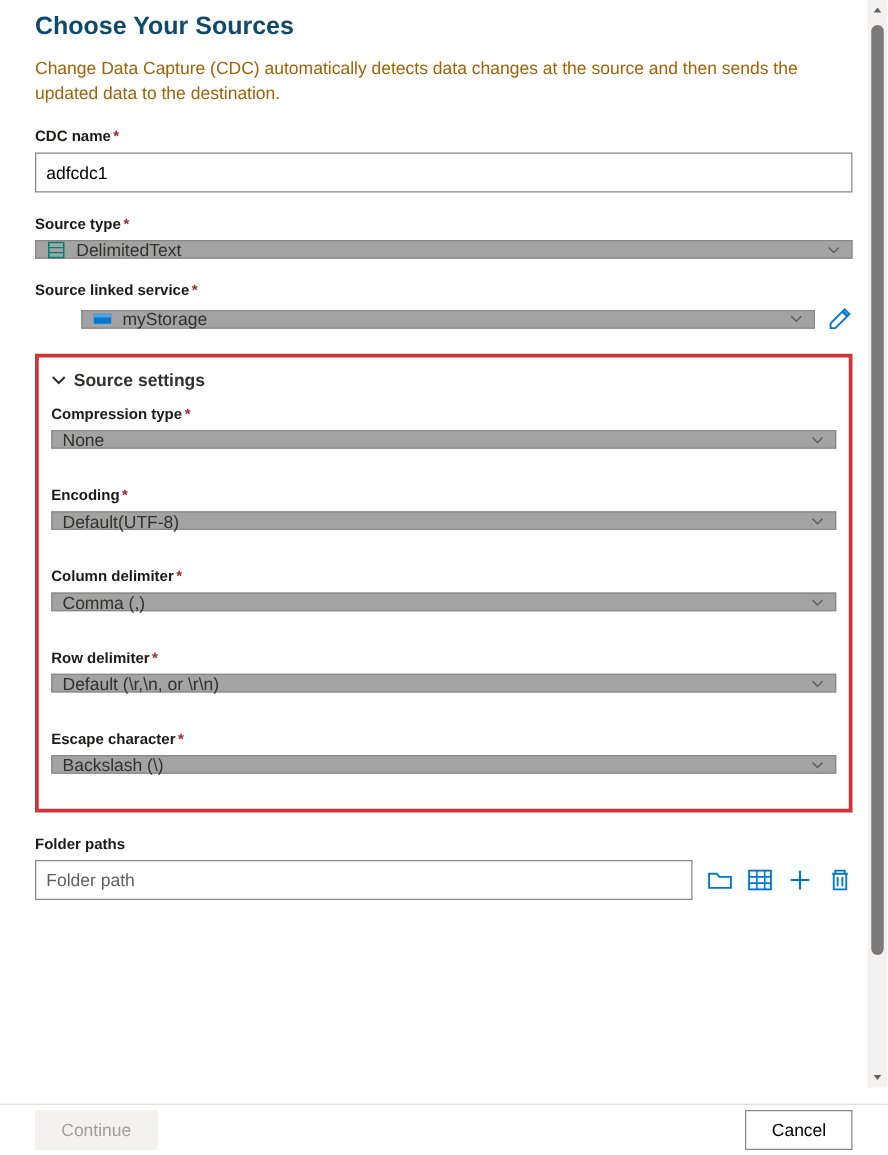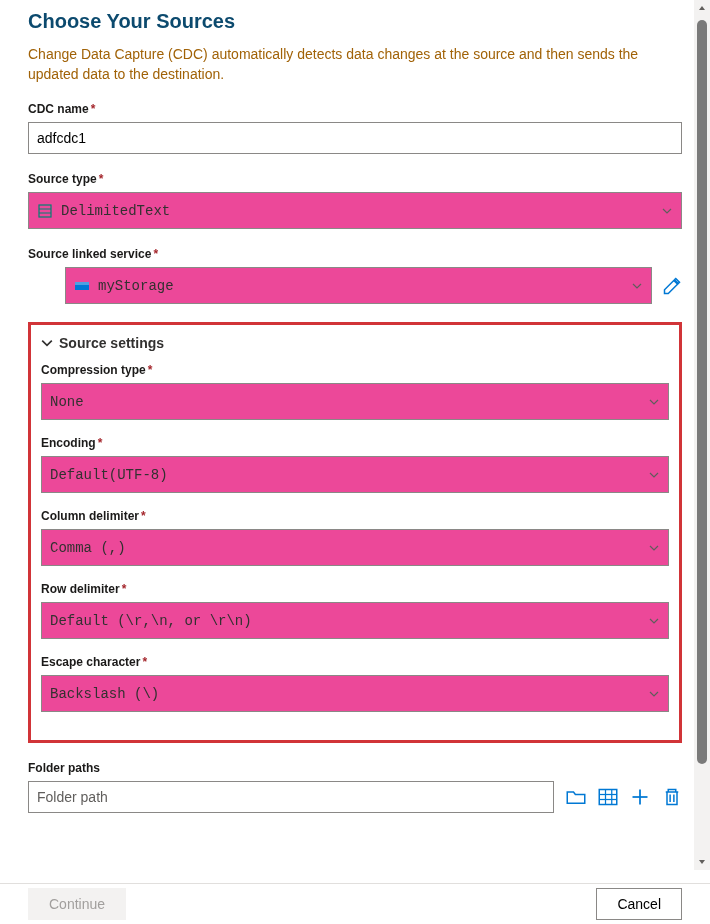--- a/index.html
+++ b/index.html
@@ -49,30 +49,29 @@
     height: 32px;
     border: 1px solid #8a8886;
     padding: 12px 8px;
     font-size: 14px;
     font-family: inherit;
     background: #fff;
   }
   .select-wrap { position: relative; display: flex; align-items: center; padding-left: 37px; }
   .select {
     width: 100%;
-    height: 37px;
+    height: 15px;
     border: 1px solid #8a8886;
-    background: #ec4899;
+    background: #a3a3a3;
     padding: 0 8px;
     font-size: 14px;
     display: flex;
     align-items: center;
     cursor: pointer;
     position: relative;
-    font-family: Liberation Mono, monospace;
   }
   .select .val { flex: 1; }
   .select .chev {
     width: 12px; height: 12px;
     display: flex; align-items: center; justify-content: center;
   }
   .select .chev svg { width: 10px; height: 10px; }
   .select .lead-icon { width: 16px; height: 16px; margin-right: 8px; display:flex;align-items:center;justify-content:center;}
   .edit-pencil {
     margin-left: 10px; width: 20px; height: 20px;
@@ -86,21 +85,21 @@
   }
   .section-header {
     display: flex;
     align-items: center;
     font-weight: 600;
     font-size: 14px;
     margin-bottom: 12px;
     cursor: pointer;
   }
   .section-header svg { width: 12px; height: 12px; margin-right: 6px; }
-  .settings-box .form-group { margin-bottom: 16px; }
+  .settings-box .form-group { margin-bottom: 30px; }
   .settings-box .form-group:last-child { margin-bottom: 0; }
   .folder-row {
     display: flex;
     align-items: center;
     gap: 12px;
   }
   .folder-input {
     flex: 1;
     height: 32px;
     border: 1px solid #8a8886;

